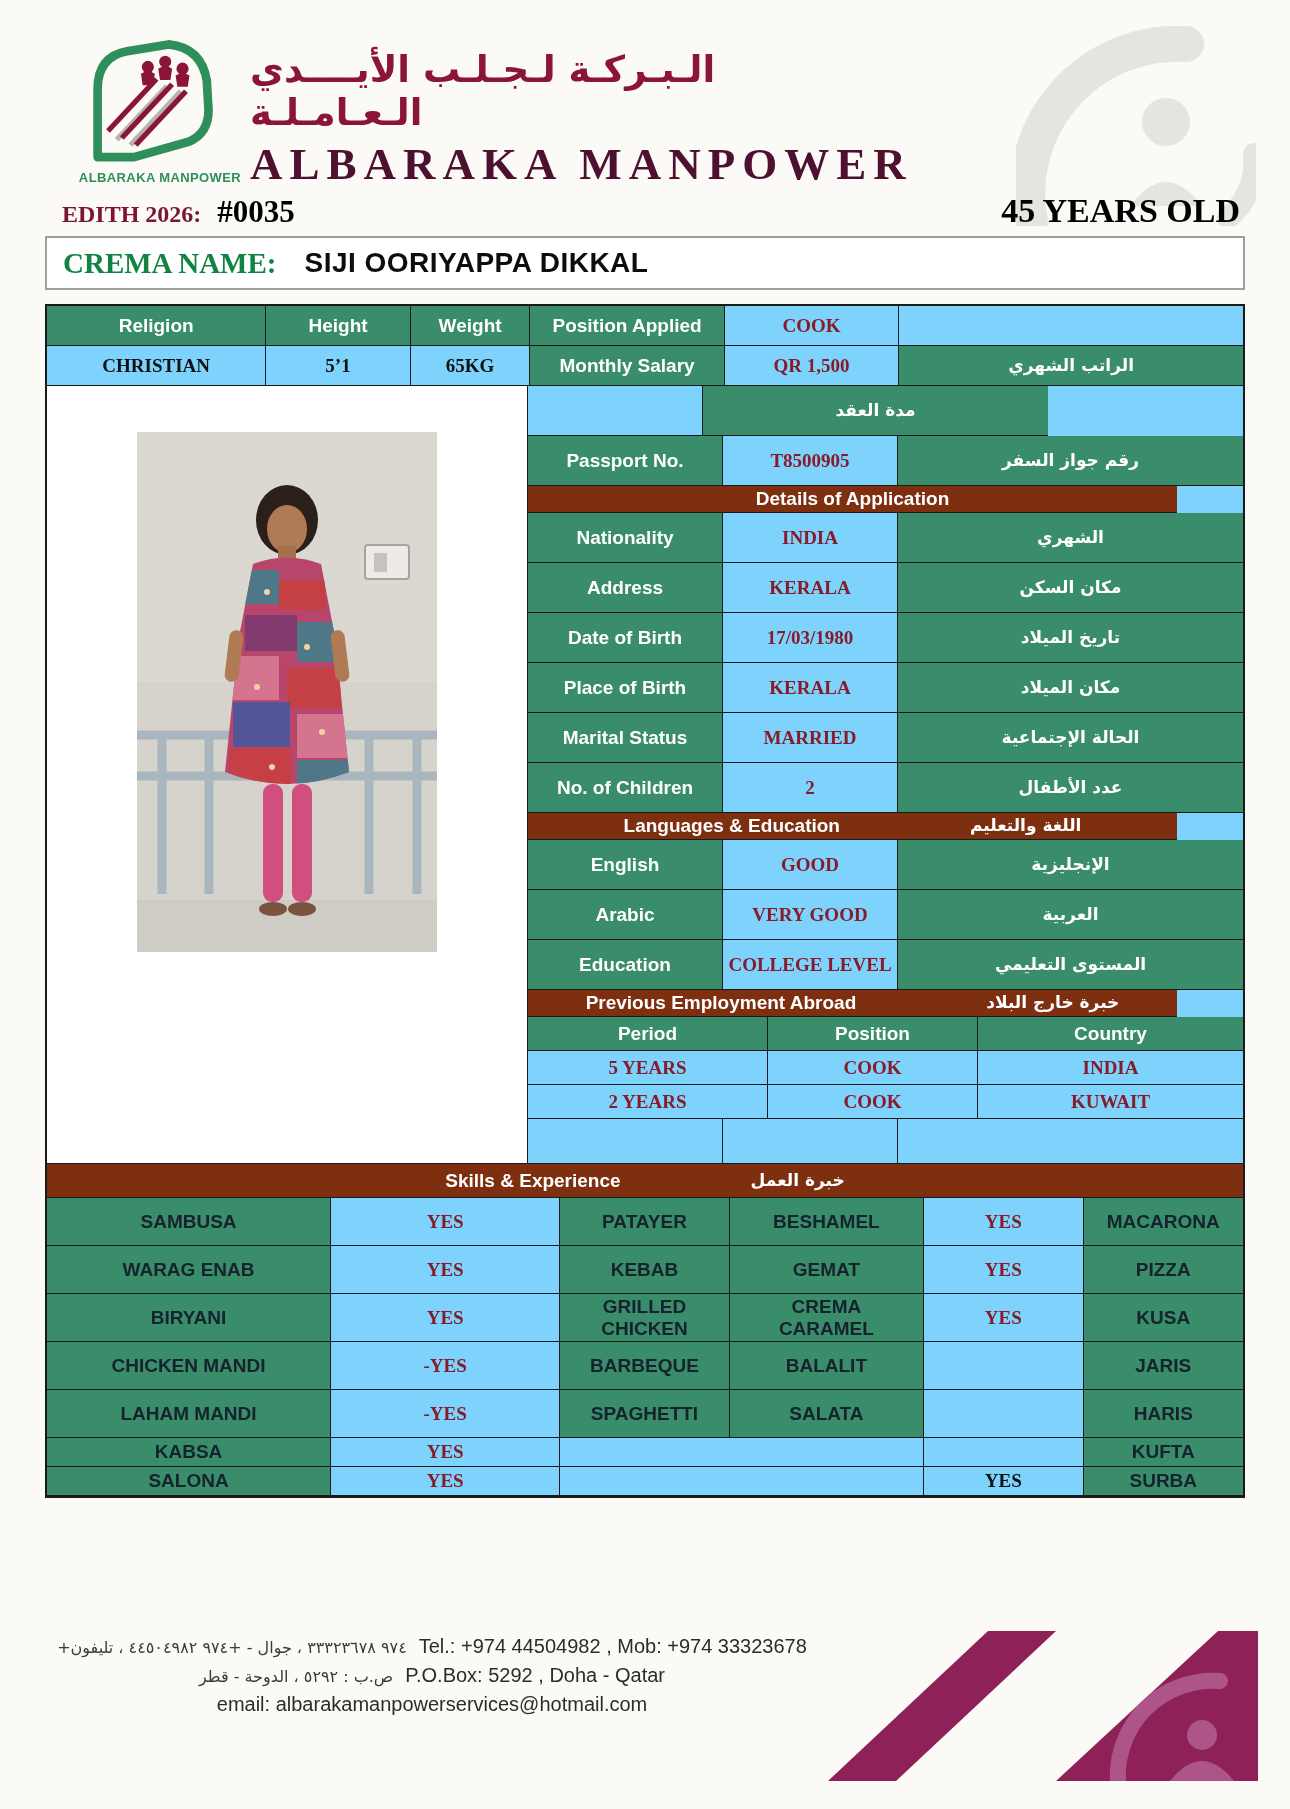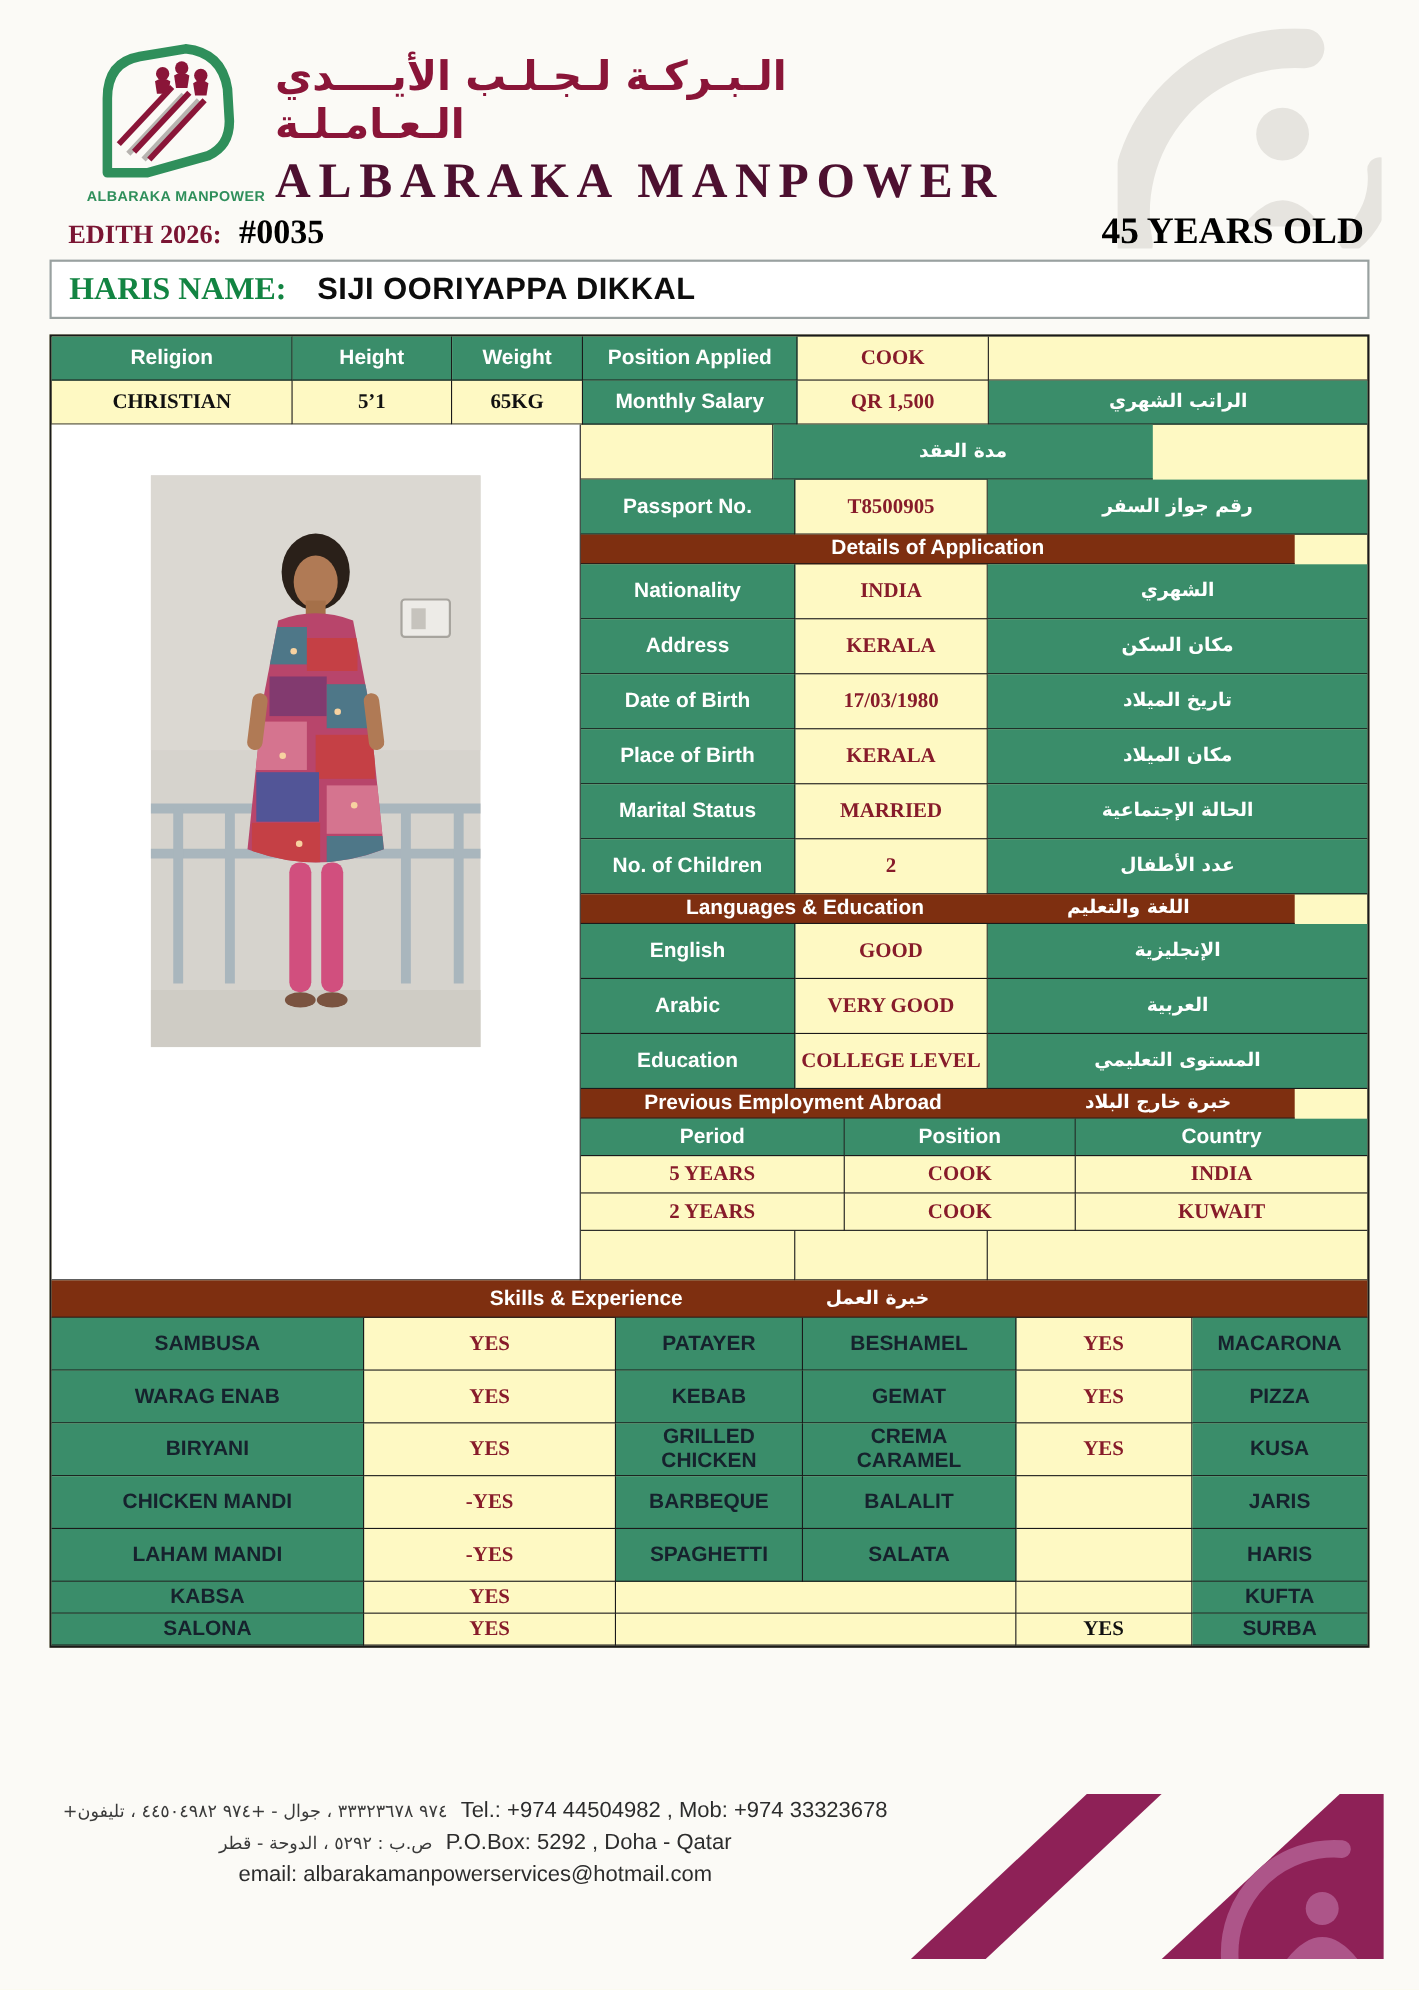--- a/index.html
+++ b/index.html
@@ -23,21 +23,21 @@
   .ref-label{font-family:"Liberation Serif",serif;font-weight:bold;color:#7a1533;font-size:24px}
   .ref-number{font-family:"Liberation Serif",serif;font-weight:bold;color:#000;font-size:31px;margin-left:16px}
   .age{margin-left:auto;font-family:"Liberation Serif",serif;font-weight:bold;font-size:34px;color:#000}
 
   .namebox{margin:6px 45px 14px 45px;border:2px solid #99a1a0;background:#fff;
     padding:5px 16px;display:flex;align-items:center;gap:28px;height:40px}
   .fn-label{font-family:"Liberation Serif",serif;font-weight:bold;color:#128442;font-size:29px}
   .fn-value{font-weight:bold;font-size:28px;letter-spacing:.5px;color:#0d0d0d}
 
   
-  .doc-table{margin:0 45px;border:2px solid #1a1a1a;background:#fef9c3}
+  .doc-table{margin:0 45px;border:2px solid #1a1a1a;background:#7dd3fc}
   .trow{display:flex}
   .cell{box-sizing:border-box;border-right:1.5px solid #1a1a1a;border-bottom:1.5px solid #1a1a1a;
     display:flex;align-items:center;justify-content:center;text-align:center;line-height:1.12;padding:2px 4px}
   .lastc{border-right:none}
   .green{background:#3a8d6a;color:#fff;font-weight:bold;font-size:19px}
   .greend{background:#3a8d6a;color:#16222d;font-weight:bold;font-size:19px}
   .brown{background:#7e2f10;color:#fff;font-weight:bold;font-size:19px}
   .val{font-family:"Liberation Serif",serif;font-weight:bold;color:#871b2a;font-size:19px}
   .valk{font-family:"Liberation Serif",serif;font-weight:bold;color:#111;font-size:19px}
   .ar-cell{font-family:"DejaVu Sans",sans-serif;font-size:17px;font-weight:bold}
@@ -108,21 +108,21 @@
     </div>
   </div>
 
   <div class="idrow">
     <span class="ref-label">EDITH 2026:</span>
     <span class="ref-number">#0035</span>
     <span class="age">45 YEARS OLD</span>
   </div>
 
   <div class="namebox">
-    <span class="fn-label">HARIS NAME:</span>
+    <span class="fn-label">CREMA NAME:</span>
     <span class="fn-value">SIJI OORIYAPPA DIKKAL</span>
   </div>
 
   <div class="doc-table">
 
     <div class="trow">
       <div class="cell green w220 h40">Religion</div>
       <div class="cell green w145 h40">Height</div>
       <div class="cell green w120 h40">Weight</div>
       <div class="cell green w195 h40">Position Applied</div>

